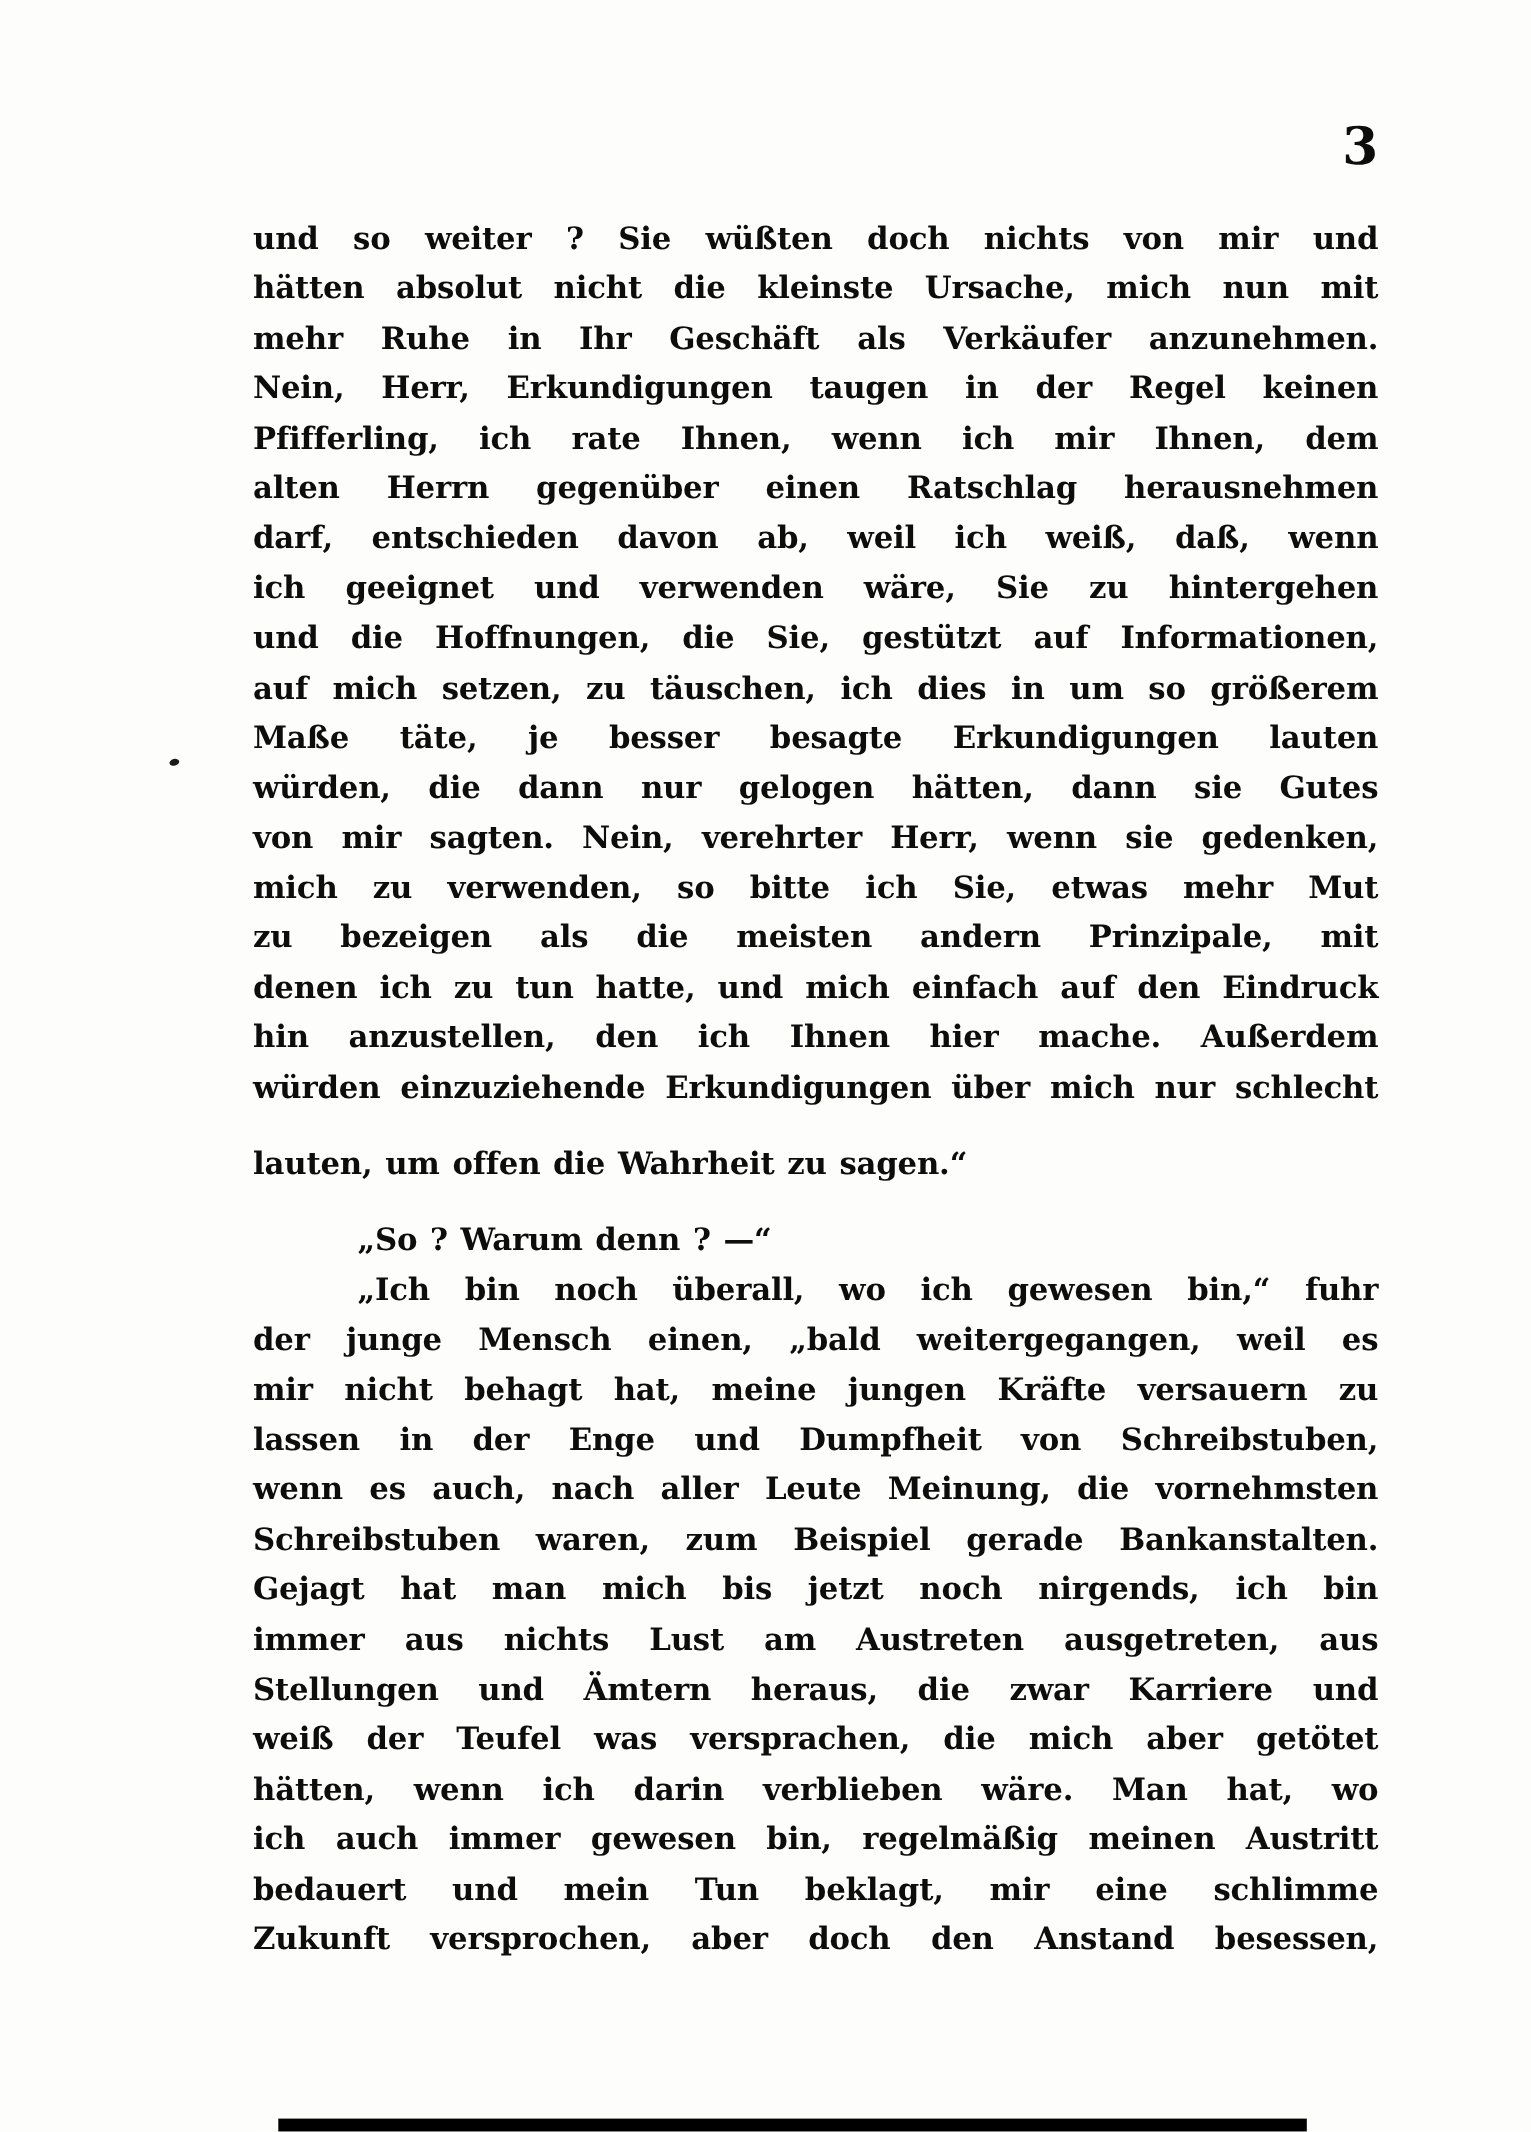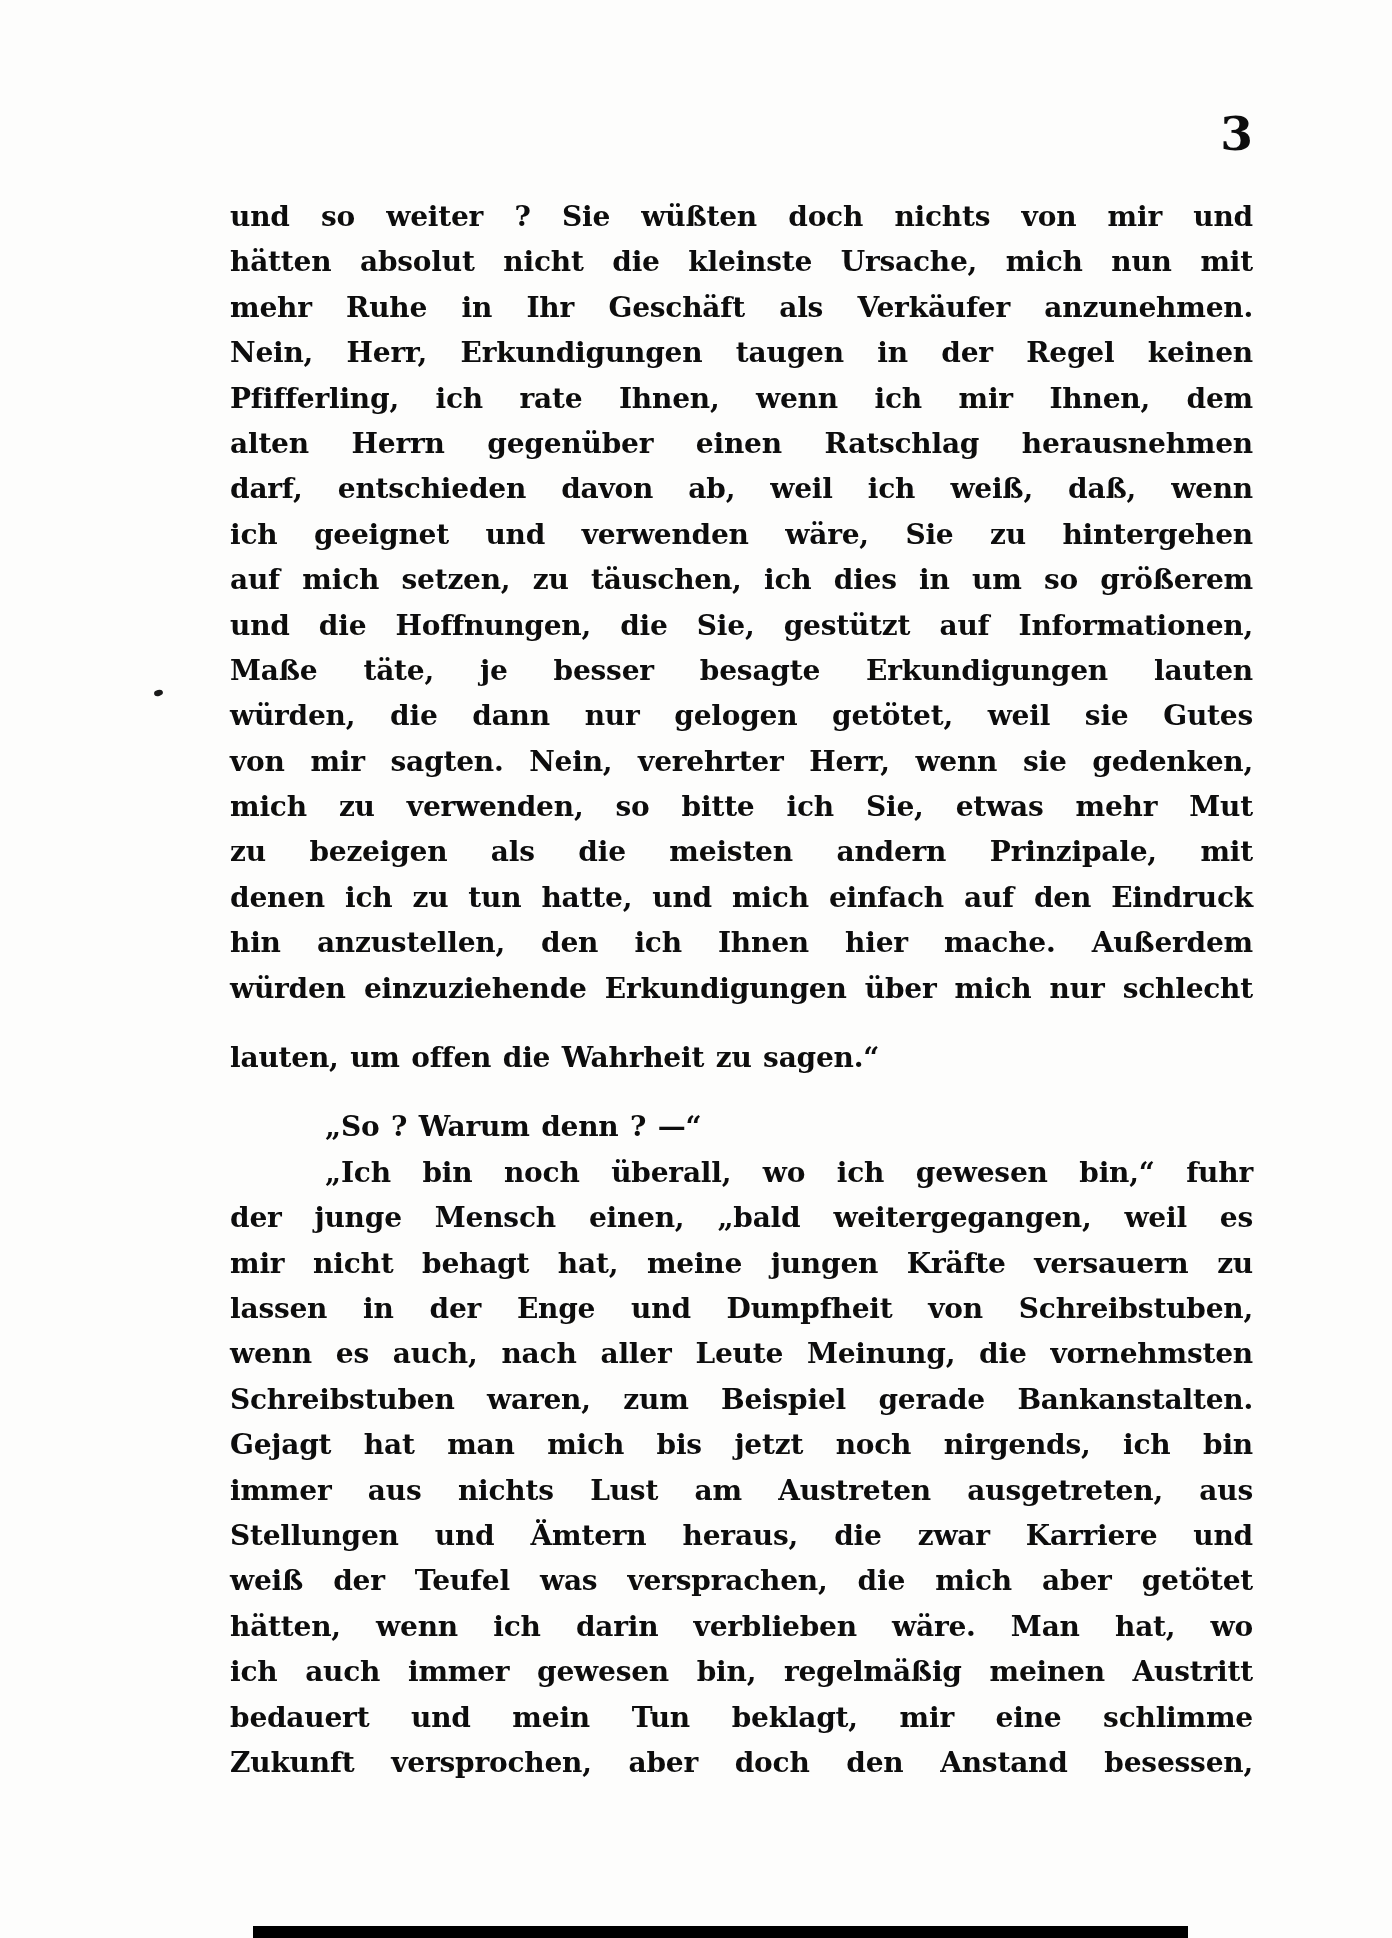--- a/index.html
+++ b/index.html
@@ -74,24 +74,24 @@
   <div class="page-number">3</div>
   <div class="text-block" id="text-block">
       <div class="line j">und so weiter ?  Sie wüßten doch nichts von mir und</div>
       <div class="line j">hätten absolut nicht die kleinste Ursache, mich nun mit</div>
       <div class="line j">mehr Ruhe in Ihr Geschäft als Verkäufer anzunehmen.</div>
       <div class="line j">Nein, Herr, Erkundigungen taugen in der Regel keinen</div>
       <div class="line j">Pfifferling, ich rate Ihnen, wenn ich mir Ihnen, dem</div>
       <div class="line j">alten Herrn gegenüber einen Ratschlag herausnehmen</div>
       <div class="line j">darf, entschieden davon ab, weil ich weiß, daß, wenn</div>
       <div class="line j">ich geeignet und verwenden wäre, Sie zu hintergehen</div>
+      <div class="line j">und die Hoffnungen, die Sie, gestützt auf Informationen,</div>
       <div class="line j">auf mich setzen, zu täuschen, ich dies in um so größerem</div>
-      <div class="line j">und die Hoffnungen, die Sie, gestützt auf Informationen,</div>
       <div class="line j">Maße täte, je besser besagte Erkundigungen lauten</div>
-      <div class="line j">würden, die dann nur gelogen getötet, weil sie Gutes</div>
+      <div class="line j">würden, die dann nur gelogen hätten, dann sie Gutes</div>
       <div class="line j">von mir sagten. Nein, verehrter Herr, wenn sie gedenken,</div>
       <div class="line j">mich zu verwenden, so bitte ich Sie, etwas mehr Mut</div>
       <div class="line j">zu bezeigen als die meisten andern Prinzipale, mit</div>
       <div class="line j">denen ich zu tun hatte, und mich einfach auf den Eindruck</div>
       <div class="line j">hin anzustellen, den ich Ihnen hier mache. Außerdem</div>
       <div class="line j">würden einzuziehende Erkundigungen über mich nur schlecht</div>
       <div class="line l">lauten, um offen die Wahrheit zu sagen.“</div>
       <div class="line l ind">„So ?  Warum denn ? —“</div>
       <div class="line j ind">„Ich bin noch überall, wo ich gewesen bin,“ fuhr</div>
       <div class="line j">der junge Mensch einen, „bald weitergegangen, weil es</div>

